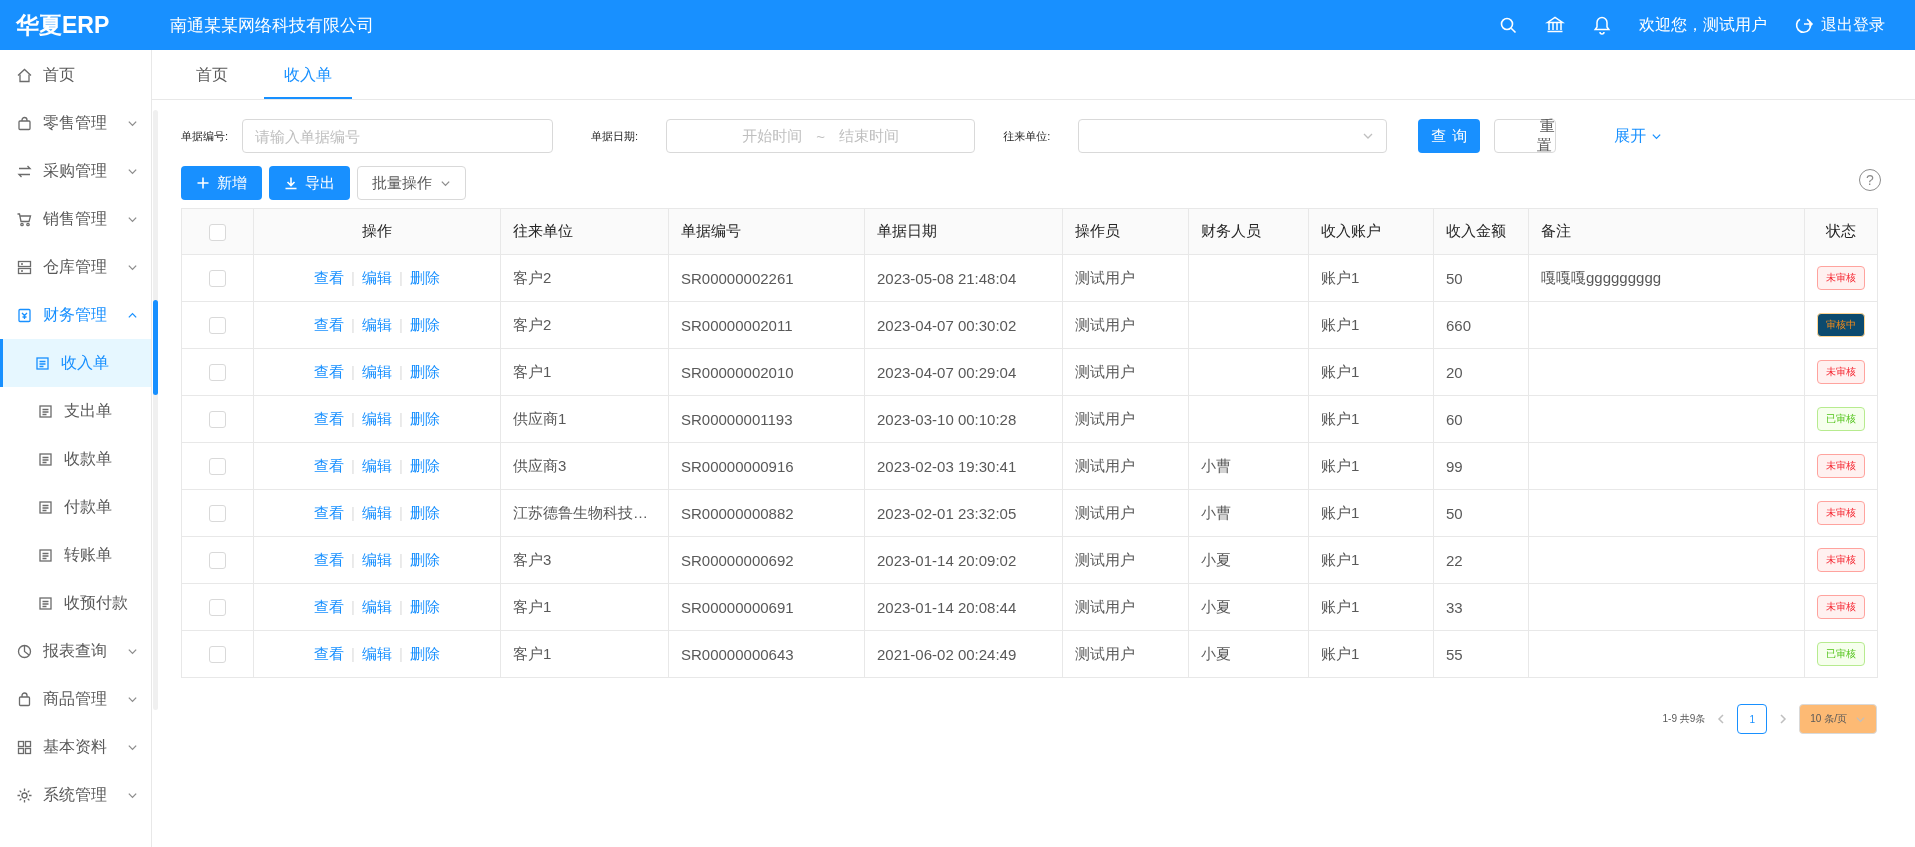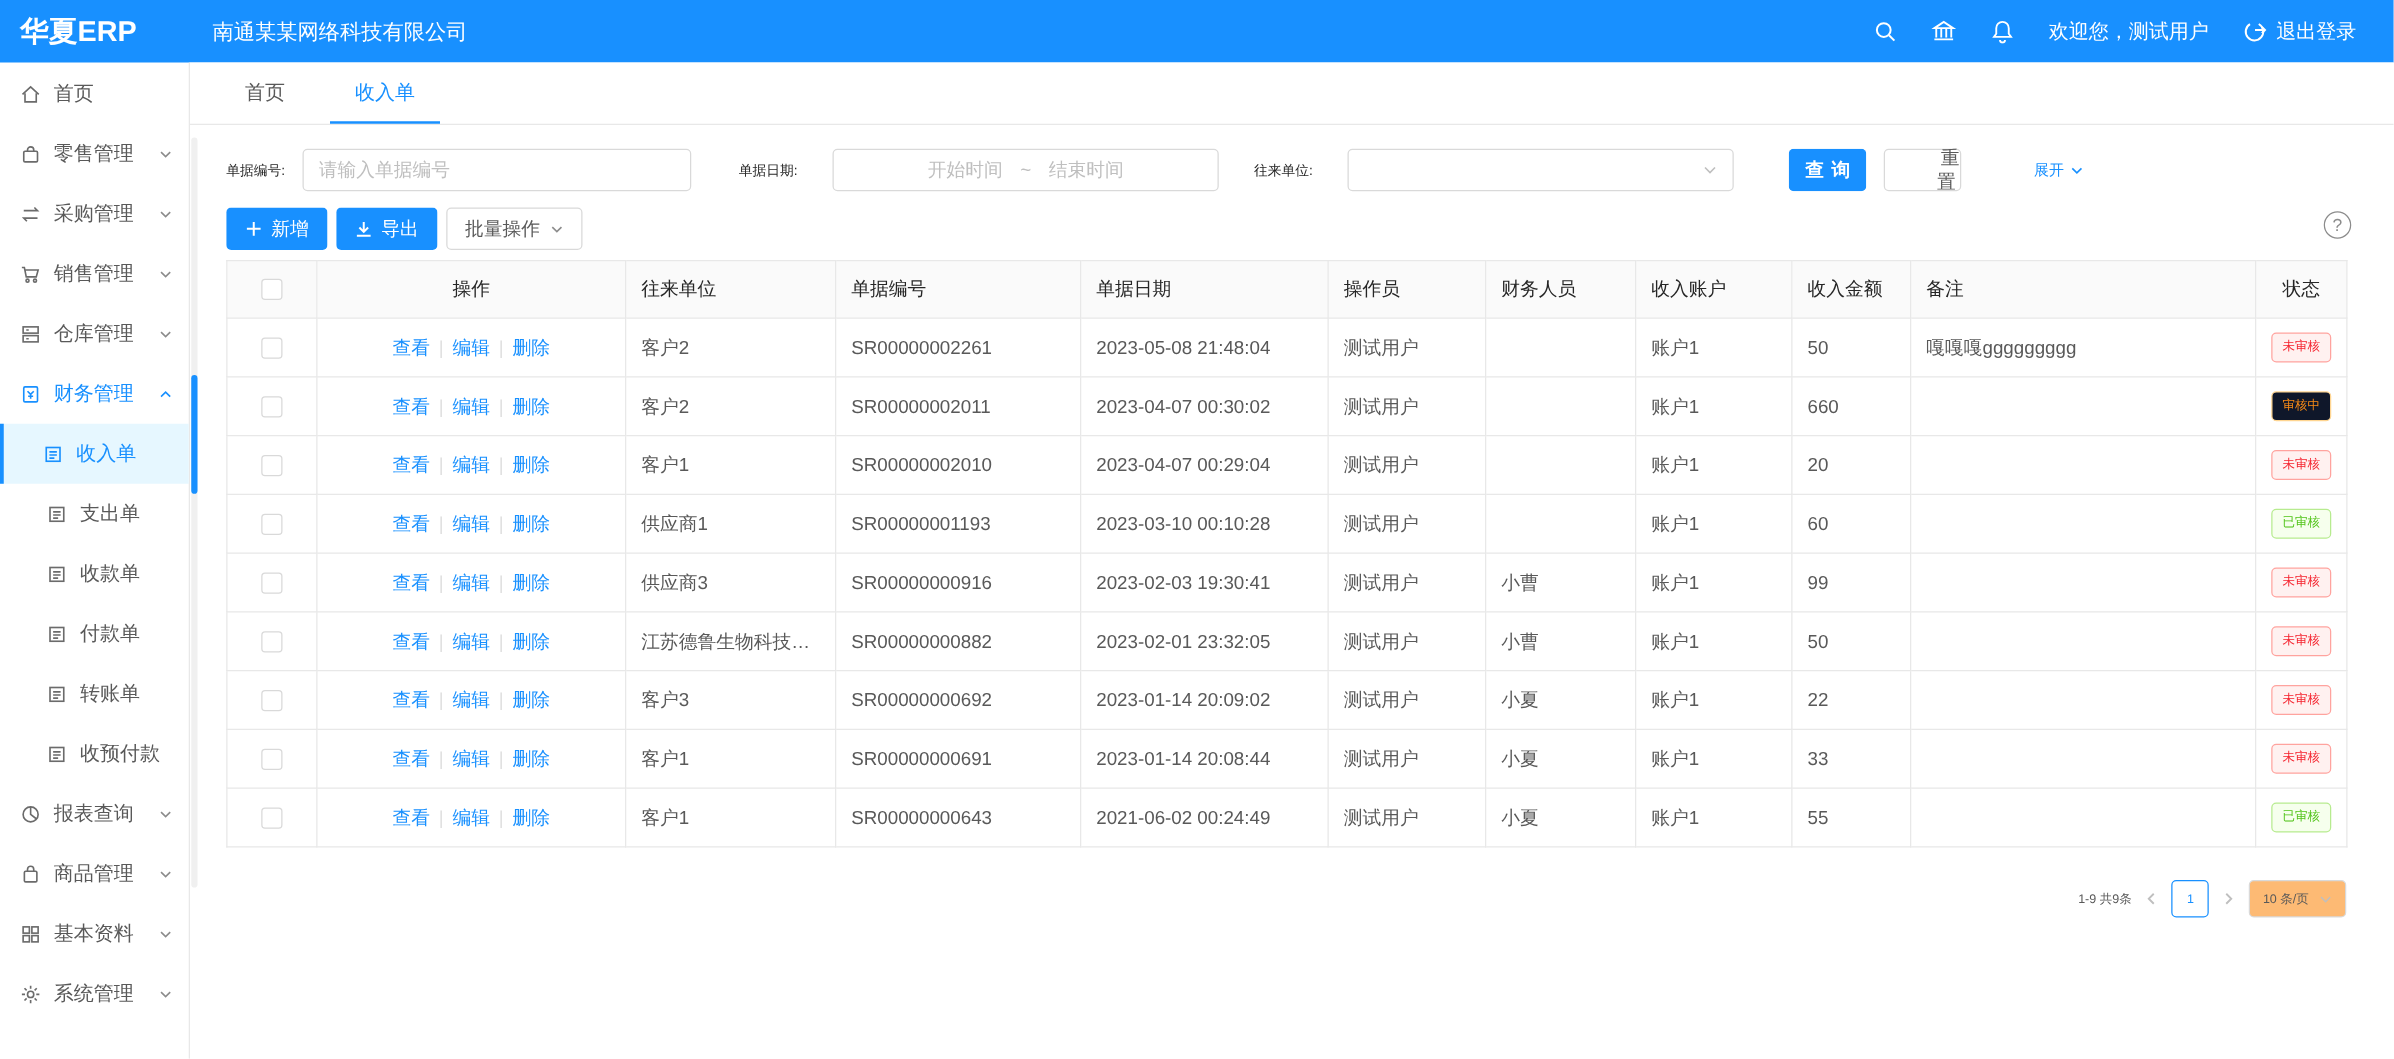--- a/index.html
+++ b/index.html
@@ -32,51 +32,51 @@
   
   .tabbar { height:50px; border-bottom:1px solid #e8e8e8; display:flex; padding-left:24px; gap:16px; }
   .tab { line-height:49px; padding:0 20px; font-size:16px; color:#595959; cursor:pointer; }
   .tab.active { color:#1890ff; border-bottom:2px solid #1890ff; }
 
   
   .filter-row { display:flex; align-items:center; margin:19px 38px 0 29px; height:34px; }
   .f-label { font-size:11px; color:#262626; white-space:nowrap; }
   .f-input { width:311px; height:34px; border:1px solid #d9d9d9; border-radius:4px; padding:0 12px; font-size:15px; color:#595959; margin-left:14px; outline:none; font-family:inherit; }
   .f-input::placeholder { color:#bfbfbf; }
-  .ml38 { margin-left:38px; } .ml28 { margin-left:28px; } .ml31 { margin-left:44px;font-weight:bold; } .ml14 { margin-left:14px;padding-left:44px; }
+  .ml38 { margin-left:38px; } .ml28 { margin-left:28px; } .ml31 { margin-left:31px; } .ml14 { margin-left:14px;padding-left:44px; }
   .date-box { width:309px; height:34px; border:1px solid #d9d9d9; border-radius:4px; display:flex; align-items:center; justify-content:center; gap:14px; color:#bfbfbf; font-size:15px; cursor:text; }
   .select-box { width:309px; height:34px; border:1px solid #d9d9d9; border-radius:4px; display:flex; align-items:center; cursor:pointer; padding:0 12px; }
   .select-box .sel-chev { margin-left:auto; color:#bfbfbf; width:12px; height:12px; }
   .btn { height:34px; border-radius:4px; font-size:15px; display:inline-flex; align-items:center; justify-content:center; cursor:pointer; border:1px solid transparent; font-family:inherit; }
   .btn-primary { background:#1890ff; color:#fff; }
   .btn-plain { background:#fff; border-color:#d9d9d9; color:#595959; }
   .w62 { width:62px; }
   .two-char { letter-spacing:6px; text-indent:6px; }
-  .expand-link { color:#1890ff; display:flex; align-items:center; gap:5px; cursor:pointer; font-size:12px; }
+  .expand-link { color:#1890ff; display:flex; align-items:center; gap:5px; cursor:pointer; font-size:16px; }
   .expand-link .chev { width:11px; height:11px; }
 
   
   .toolbar-row { display:flex; align-items:center; margin:13px 0 0 29px; gap:7px; height:34px; }
   .btn-icon { width:14px; height:14px; margin-right:7px; }
   .toolbar-row .btn { padding:0 14px; }
   .batch-chev { width:11px; height:11px; margin-left:8px; color:#8c8c8c; }
   .help-circle { position:absolute; top:119px; right:34px; width:22px; height:22px; border:1.5px solid #8c8c8c; border-radius:50%; color:#8c8c8c; font-size:14px; display:flex; align-items:center; justify-content:center; cursor:pointer; }
 
   
   table { border-collapse:collapse; table-layout:fixed; width:1696px; margin:8px 0 0 29px; font-size:15px; }
   th, td { border:1px solid #e8e8e8; height:47px; padding:0 12px; text-align:left; overflow:hidden; white-space:nowrap; text-overflow:ellipsis; }
   thead th { background:#fafafa; color:#262626; font-weight:400; height:46px; }
   td { color:#595959; }
   .col-center { text-align:center; }
   .cb { display:inline-block; width:17px; height:17px; border:1px solid #d9d9d9; border-radius:3px; background:#fff; vertical-align:middle; cursor:pointer; }
   a.action { color:#1890ff; text-decoration:none; cursor:pointer; }
   .sep { color:#e0e0e0; margin:0 7px; }
   .badge { display:inline-block; font-size:10px; line-height:1; padding:6px 8px; border-radius:4px; border:1px solid; }
   .badge-red { color:#f5222d; background:#fff1f0; border-color:#ffa39e; }
-  .badge-orange { color:#fa8c16; background:#0f172a; border-color:#ffd591; }
+  .badge-orange { color:#fa8c16; background:#0c4a6e; border-color:#ffd591; }
   .badge-green { color:#52c41a; background:#f6ffed; border-color:#b7eb8f; }
 
   
   .pagination { display:flex; align-items:center; justify-content:flex-end; margin:26px 38px 0 0; gap:10px; font-size:10px; color:#595959; }
   .pg-arrow { width:12px; height:12px; color:#bfbfbf; cursor:pointer; }
   .pg-page { width:30px; height:30px; border:1px solid #1890ff; border-radius:4px; color:#1890ff; display:flex; align-items:center; justify-content:center; cursor:pointer; background:#fff; }
   .pg-size { height:30px; border:1px solid #d9d9d9; border-radius:4px; display:flex; align-items:center; padding:0 10px; gap:8px; cursor:pointer; background:#fdba74; }
   .pg-size .sel-chev { width:11px; height:11px; color:#bfbfbf; }
 
   

